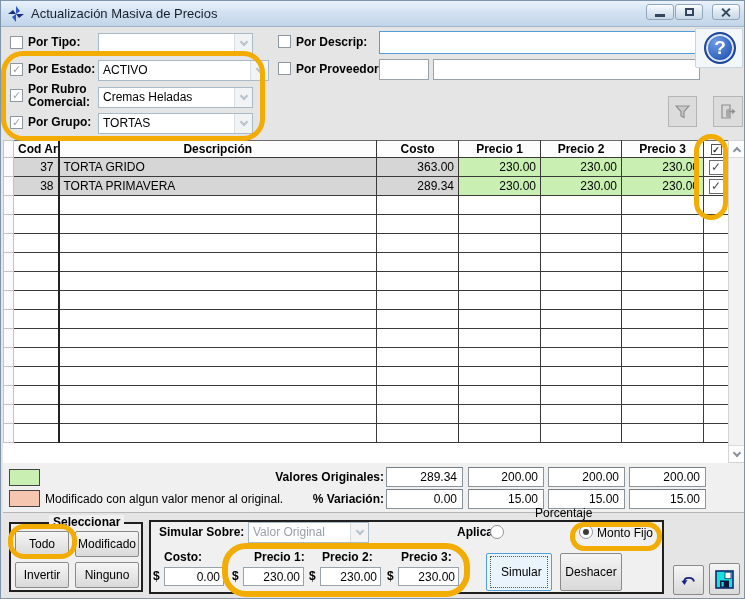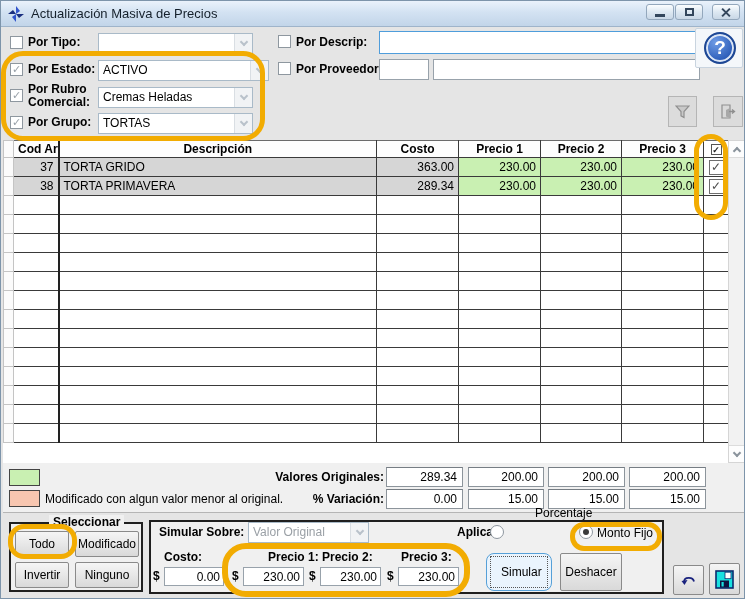--- a/index.html
+++ b/index.html
@@ -84,21 +84,21 @@
   input.sumbox { position:absolute; height:20px; border:1px solid #8c949b; border-top-color:#767d84;
      background:#fff; text-align:right; font:12px "Liberation Sans",sans-serif; padding-right:5px; }
 
   
   .groupbox { position:absolute; border:2px solid #1f1f1f; background:#f0f0f0; }
   .groupbox-title { position:absolute; font-weight:bold; background:#f0f0f0; padding:0 4px; }
   .radio { position:absolute; width:14px; height:14px; border:1px solid #8e979f; border-radius:50%;
      background:#fff; display:flex; align-items:center; justify-content:center; }
   .radio .dot { width:6px; height:6px; border-radius:50%; background:#3a3a3a; }
   .rlabel { position:absolute; font-weight:bold; }
-  .btn-simular { position:absolute; background:#eaf4fd; border:1px solid #56a0d8; border-radius:8px;
+  .btn-simular { position:absolute; background:#eaf4fd; border:1px solid #56a0d8; border-radius:2px;
      display:flex; align-items:center; justify-content:center; }
   .btn-simular .inner { border:1px dotted #555; padding:8px 10px; width:calc(100% - 6px); text-align:center; }
   .dollar { position:absolute; font-weight:bold; }
 
   
   #help-btn { position:absolute; left:694px; top:27px; width:48px; height:40px;
      background:#f4f7fa; border:1px solid #c9d4df; border-radius:2px; }
   #help-circle { position:absolute; left:8px; top:3px; width:32px; height:32px; border-radius:50%;
      background:radial-gradient(circle at 35% 30%, #6f9ce6, #2b5cb8 70%);
      border:2px solid #1d4794; box-shadow:inset 0 0 0 2px #dce6f5;
@@ -442,21 +442,21 @@
   <span class="rlabel" style="left:507px; top:505px; font-weight:normal;margin-left:27px;">Porcentaje</span>
   <div class="radio" style="left:578px; top:524px;">
       <span class="dot"></span>
     </div>
   <span class="rlabel" style="left:596px; top:525px; font-weight:normal;">Monto Fijo</span>
 
   <span class="lbl" style="left:163px; top:549px;">Costo:</span>
   <span class="dollar" style="left:152px; top:568px;">$</span>
   <input class="txt money" style="left: 163px; top: 566px; width: 60px; height: 19px;" value="0.00">
 
-  <span class="lbl" style="left:243px; top:549px;padding-left:24px;">Precio 1:</span>
+  <span class="lbl" style="left:229px; top:549px;padding-left:24px;">Precio 1:</span>
   <span class="dollar" style="left:231px; top:568px;">$</span>
   <input class="txt money" style="left: 242px; top: 566px; width: 61px; height: 19px;" value="230.00">
 
   <span class="lbl" style="left:321px; top:549px;">Precio 2:</span>
   <span class="dollar" style="left:308px; top:568px;">$</span>
   <input class="txt money" style="left: 319px; top: 566px; width: 61px; height: 19px;" value="230.00">
 
   <span class="lbl" style="left:400px; top:549px;">Precio 3:</span>
   <span class="dollar" style="left:386px; top:568px;">$</span>
   <input class="txt money" style="left: 397px; top: 566px; width: 61px; height: 19px;" value="230.00">

